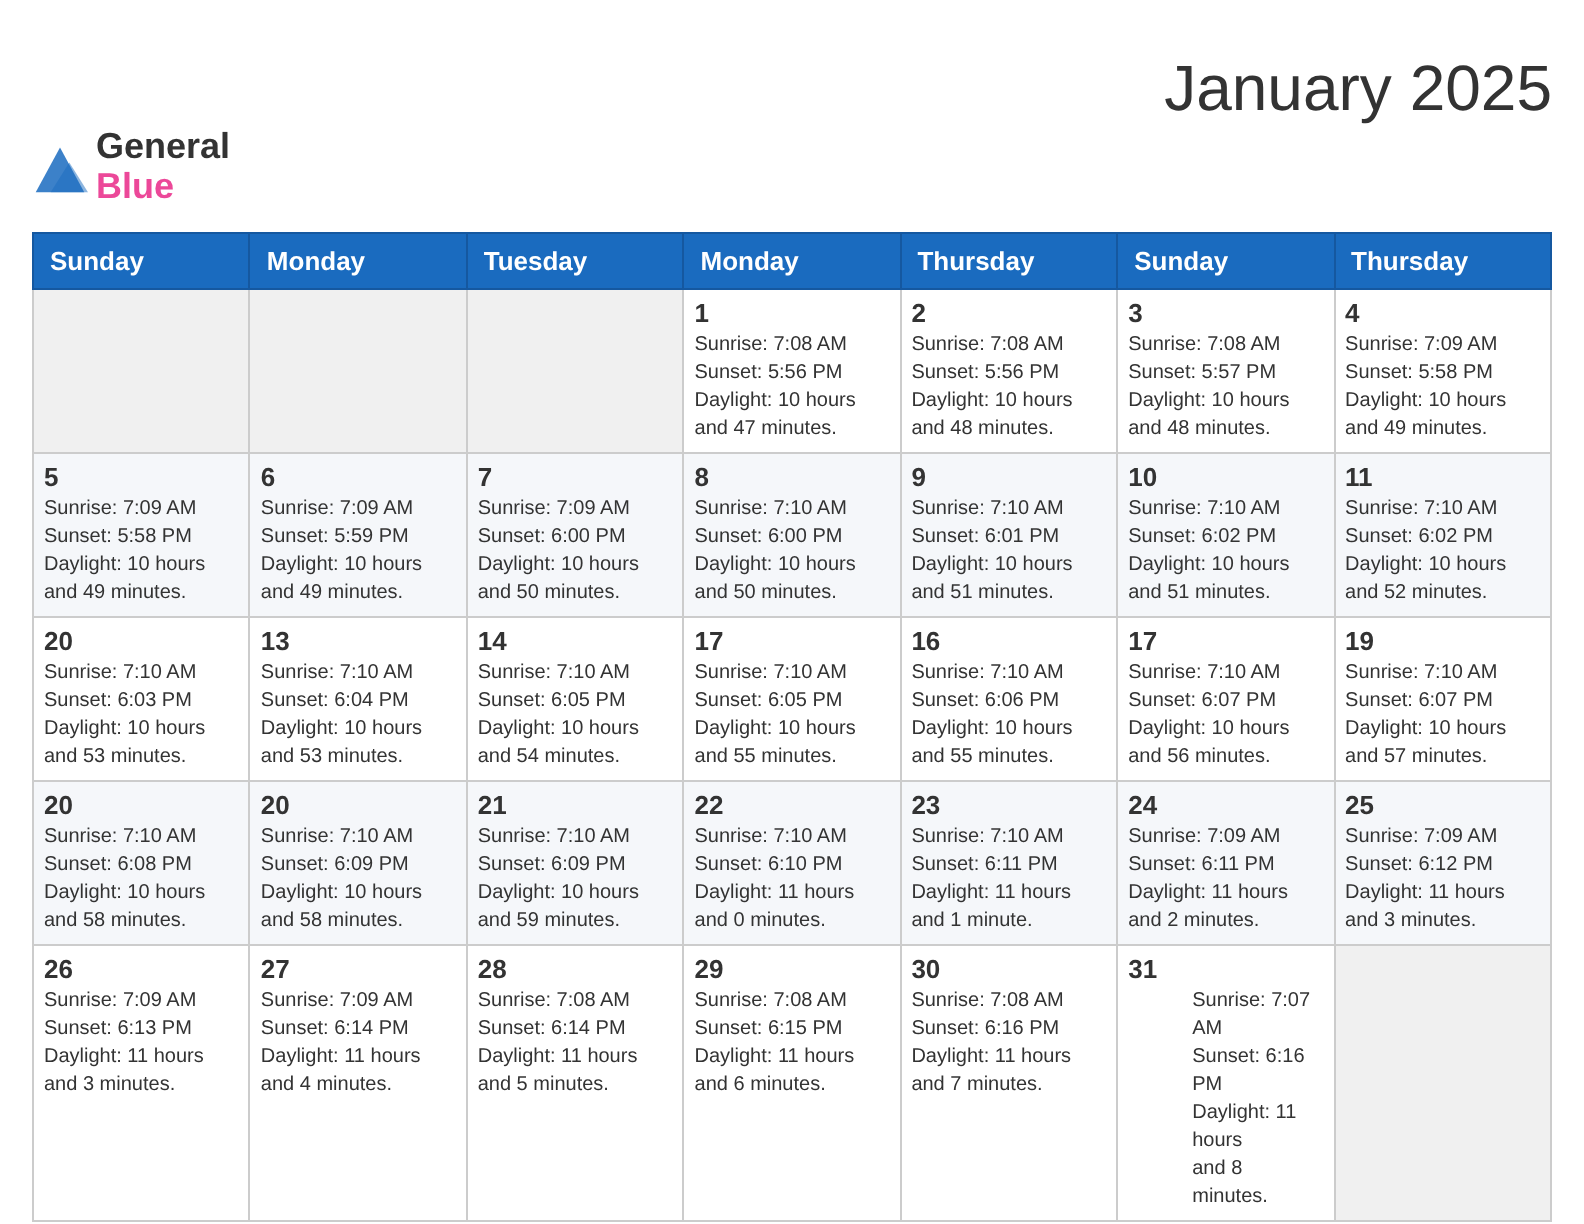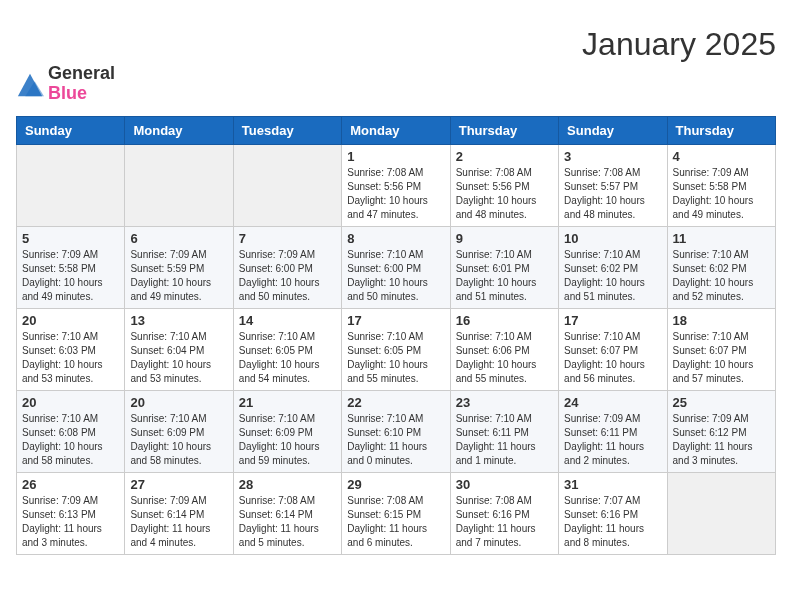--- a/index.html
+++ b/index.html
@@ -250,21 +250,21 @@
 and 55 minutes.</div>
         </td>
         <td>
           <span class="day-number">17</span>
           <div class="day-info" style="white-space: pre-line;">Sunrise: 7:10 AM
 Sunset: 6:07 PM
 Daylight: 10 hours
 and 56 minutes.</div>
         </td>
         <td>
-          <span class="day-number">18</span>
+          <span class="day-number">19</span>
           <div class="day-info" style="white-space: pre-line;">Sunrise: 7:10 AM
 Sunset: 6:07 PM
 Daylight: 10 hours
 and 57 minutes.</div>
         </td>
       </tr>
       <tr>
         <td>
           <span class="day-number">20</span>
           <div class="day-info" style="white-space: pre-line;">Sunrise: 7:10 AM
@@ -346,21 +346,21 @@
         </td>
         <td>
           <span class="day-number">30</span>
           <div class="day-info" style="white-space: pre-line;">Sunrise: 7:08 AM
 Sunset: 6:16 PM
 Daylight: 11 hours
 and 7 minutes.</div>
         </td>
         <td>
           <span class="day-number">31</span>
-          <div class="day-info" style="white-space: pre-line;">Sunrise: 7:07 AM
+          <div class="day-info" style="white-space: pre-line; margin-left: 32px;">Sunrise: 7:07 AM
 Sunset: 6:16 PM
 Daylight: 11 hours
 and 8 minutes.</div>
         </td>
         <td class="empty-cell"></td>
       </tr>
     </tbody>
 </table>
 
 </body></html>

